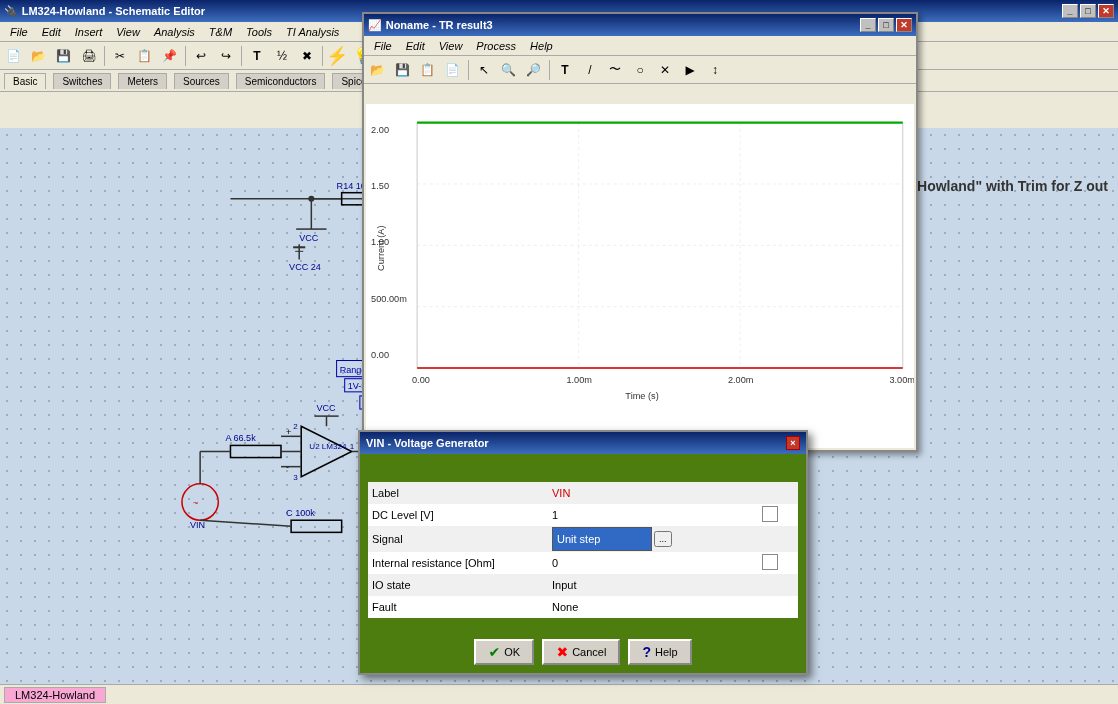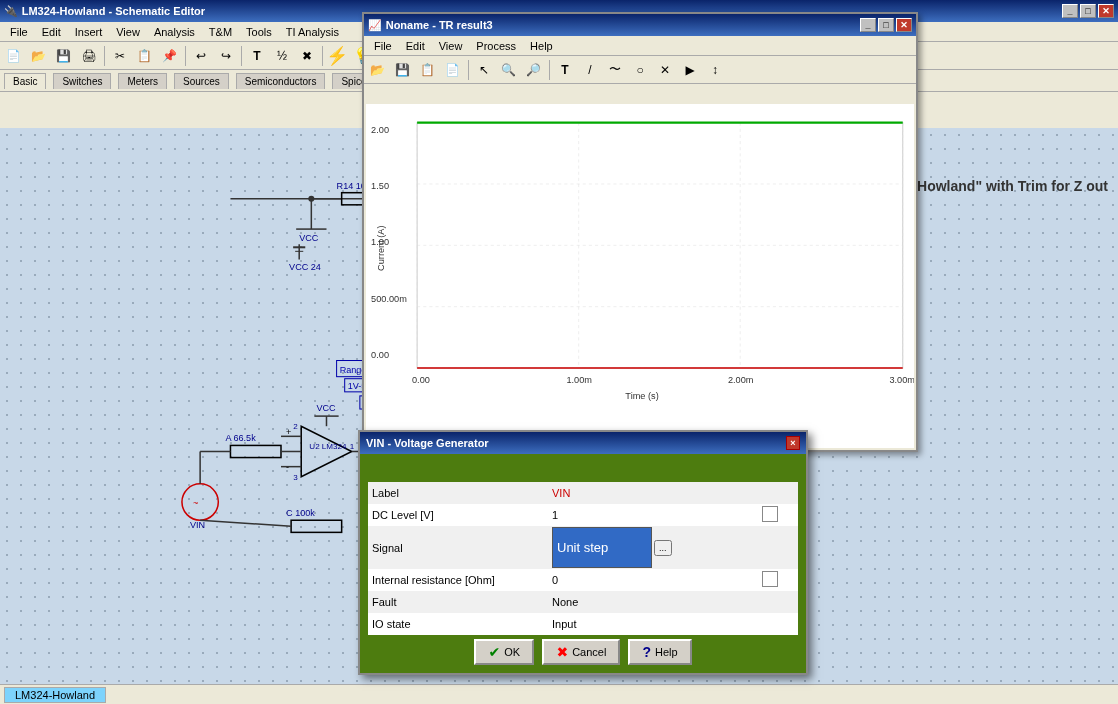--- a/index.html
+++ b/index.html
@@ -22,21 +22,21 @@
       cursor: pointer; font-size: 9px; display: flex; align-items: center; justify-content: center;
       color: #000;
     }
     .tb-btn.close { background: #c0392b; color: white; }
 
     
     .menu-bar {
       background: #ece9d8; border-bottom: 1px solid #aaa;
       display: flex; align-items: center; height: 20px; padding: 0 4px; gap: 2px;
     }
-    .menu-item { padding: 1px 6px; cursor: pointer; font-size: 11px; color: #000; }
+    .menu-item { padding: 1px 6px; cursor: pointer; font-size: 11px; color: #000; font-style: italic; }
 
     
     .toolbar {
       background: #ece9d8; border-bottom: 1px solid #aaa;
       display: flex; align-items: center; height: 28px; padding: 0 2px; gap: 1px; flex-wrap: wrap;
     }
     .toolbar-btn {
       width: 24px; height: 24px; background: #ece9d8;
       border: 1px solid transparent; cursor: pointer;
       display: flex; align-items: center; justify-content: center;
@@ -64,21 +64,21 @@
       background-size: 14px 14px;
     }
 
     
     .status-bar {
       position: absolute; bottom: 0; left: 0; right: 0; height: 20px;
       background: #ece9d8; border-top: 1px solid #aaa;
       display: flex; align-items: center; padding: 0 4px; font-size: 11px;
     }
     .tab-item {
-      padding: 1px 10px; border: 1px solid #aaa; background: #7dd3fc;
+      padding: 1px 10px; border: 1px solid #aaa; background: #f9a8d4;
       margin-right: 2px; cursor: pointer; font-size: 11px;
     }
 
     
     .tr-window {
       position: absolute; top: 12px; left: 362px;
       width: 556px; height: 440px;
       background: #ece9d8; border: 2px solid #888;
       box-shadow: 3px 3px 6px rgba(0,0,0,0.4);
     }
@@ -106,21 +106,21 @@
     .dialog-body { padding: 8px; margin-top: 20px; }
     .prop-table { width: 100%; border-collapse: collapse; }
     .prop-table tr { height: 22px; }
     .prop-table td { padding: 1px 4px; font-size: 11px; }
     .prop-table td:first-child { width: 180px; color: #000; }
     .prop-table td:last-child { color: #00008b; }
     .prop-row-signal td:last-child { padding: 0; }
     .signal-cell { display: flex; align-items: center; gap: 2px; }
     .signal-input {
       background: #316ac5; color: white; border: 1px solid #555;
-      padding: 12px 4px; font-size: 13px; width: 100px; cursor: text;
+      padding: 5px 4px; font-size: 11px; width: 100px; cursor: text;
     }
     .prop-table tr:nth-child(odd) { background: #f0f0f0; }
     .prop-table tr:nth-child(even) { background: #ffffff; }
     .checkbox-cell { width: 16px; height: 16px; border: 1px solid #888; background: white; display: inline-block; }
     .dialog-footer {
       position: absolute; bottom: 8px; left: 0; right: 0;
       display: flex; justify-content: center; gap: 8px; padding: 0 8px;
     }
     .dialog-btn {
       display: flex; align-items: center; gap: 4px;
@@ -431,27 +431,27 @@
             </div>
           </td>
           <td></td>
         </tr>
         <tr>
           <td>Internal resistance [Ohm]</td>
           <td>0</td>
           <td><div class="checkbox-cell"></div></td>
         </tr>
         <tr>
+          <td>IO state</td>
+          <td>Input</td>
+          <td></td>
+        </tr>
+        <tr>
           <td>Fault</td>
           <td>None</td>
-          <td></td>
-        </tr>
-        <tr>
-          <td>IO state</td>
-          <td>Input</td>
           <td></td>
         </tr>
       </tbody>
         </table>
     </div>
 
     <div class="dialog-footer">
       <button class="dialog-btn">
         <span style="color:green;font-size:14px;">✔</span>
         <span>OK</span>

